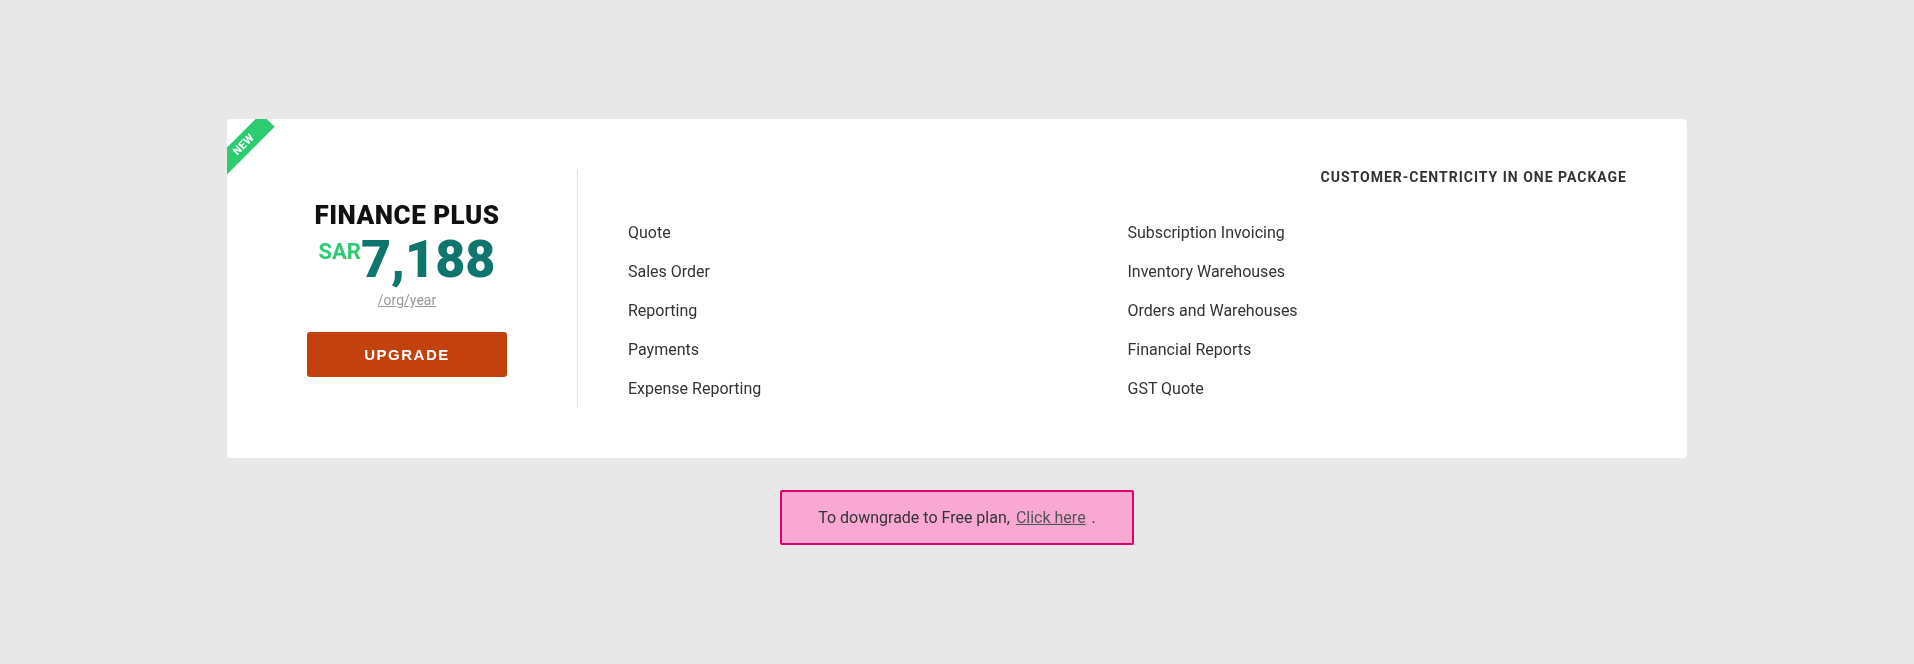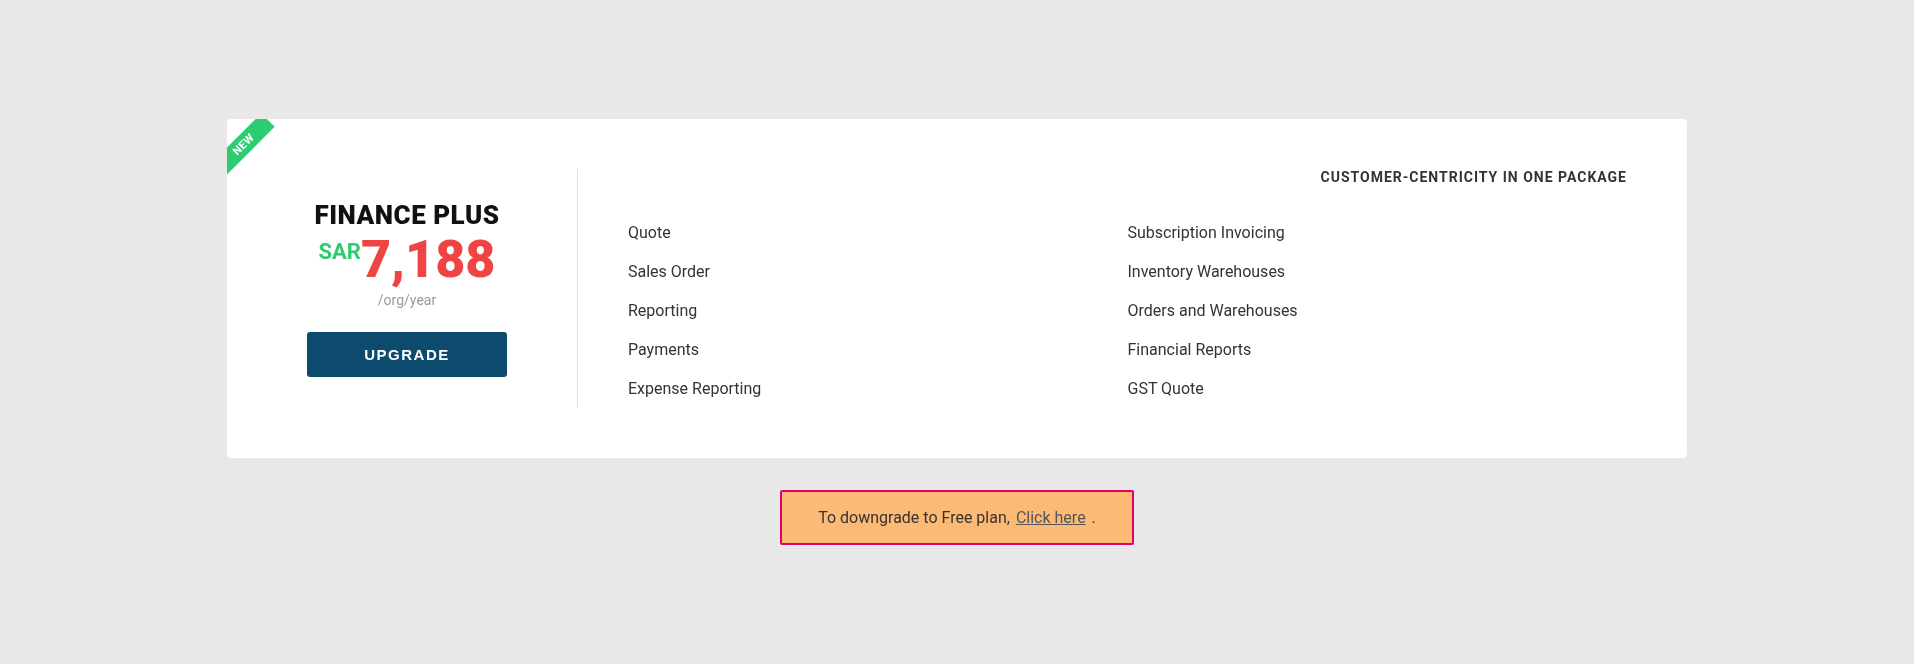--- a/index.html
+++ b/index.html
@@ -86,33 +86,34 @@
       font-weight: 700;
       color: #2ecc71;
       vertical-align: top;
       line-height: 1.6;
       margin-top: 48px;
     }
 
     .price-amount {
       font-size: 52px;
       font-weight: 900;
-      color: #ef4444;
+      color: #0f766e;
       line-height: 1;
     }
 
     .price-period {
       font-size: 14px;
       color: #999;
       text-align: center;
       margin-bottom: 24px;
+      text-decoration: underline;
     }
 
     .upgrade-btn {
-      background: #0c4a6e;
+      background: #c2410c;
       color: #fff;
       border: none;
       border-radius: 3px;
       padding: 14px 48px;
       font-size: 15px;
       font-weight: 700;
       letter-spacing: 1.5px;
       cursor: pointer;
       text-transform: uppercase;
       width: 200px;
@@ -168,21 +169,21 @@
       display: flex;
       justify-content: center;
       align-items: center;
       margin-top: 10px;
     }
 
     .downgrade-box {
       border: 2px solid #e0006e;
       border-radius: 2px;
       padding: 16px 36px;
-      background: #fdba74;
+      background: #f9a8d4;
       font-size: 16px;
       color: #333;
       display: inline-flex;
       align-items: center;
       gap: 6px;
     }
 
     .downgrade-link {
       color: #555;
       text-decoration: underline;

